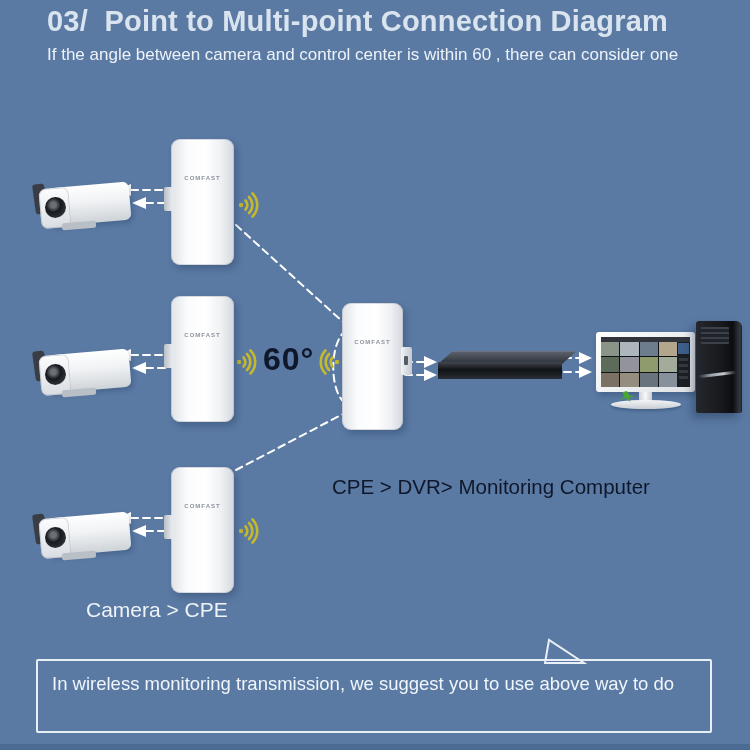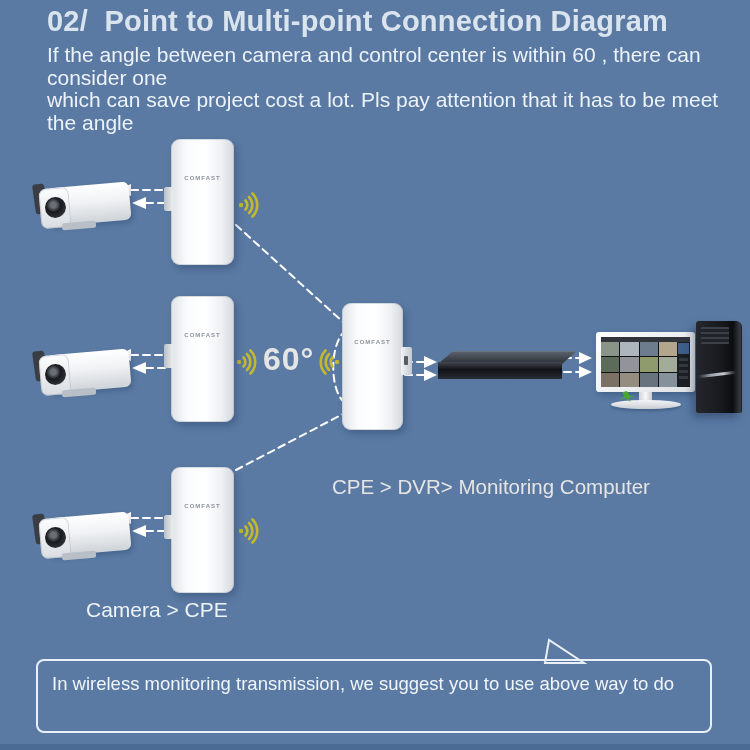--- a/index.html
+++ b/index.html
@@ -10,21 +10,21 @@
   }
   .abs{position:absolute;}
 
   
   .page-title{
     left:47px;top:5px;width:680px;
     font-size:29px;font-weight:600;color:#d9e4ef;letter-spacing:.2px;
     white-space:pre;
   }
   .intro{left:47px;top:44px;width:680px;color:#edf2f8;}
-  .intro div{font-size:21px;line-height:22.5px;}
+  .intro div{font-size:17px;line-height:22.5px;}
 
   
   .cpe{
     width:63px;height:126px;border-radius:9px;
     background:linear-gradient(90deg,#dfe3e7 0%,#fbfcfd 26%,#ffffff 55%,#eef0f3 80%,#d4d8dd 100%);
     box-shadow:inset 0 0 0 1px rgba(150,158,170,.35), 3px 4px 7px rgba(20,40,70,.28);
   }
   .cpe-logo{
     position:absolute;top:36px;left:0;width:100%;text-align:center;
     font-size:6px;font-weight:bold;letter-spacing:1px;color:#8d939c;
@@ -42,21 +42,21 @@
     background:linear-gradient(180deg,#ffffff 0%,#f0f2f4 45%,#ced3d8 100%);
     transform:rotate(-5deg);box-shadow:2px 3px 5px rgba(20,40,70,.25);}
   .cam-hood{position:absolute;left:12px;top:12px;width:30px;height:40px;border-radius:7px;
     background:linear-gradient(180deg,#fdfdfe,#d9dde2);transform:rotate(-5deg);
     box-shadow:inset 0 0 0 1px rgba(150,158,170,.4);}
   .cam-lens{position:absolute;left:17px;top:21px;width:21px;height:21px;border-radius:50%;
     background:radial-gradient(circle at 40% 38%, #6a6f76 0 15%, #17191d 40%, #2c3036 70%, #c7ccd2 78%, #9aa1a9 100%);}
   .cam-foot{position:absolute;left:34px;top:46px;width:34px;height:7px;background:#b9bfc6;border-radius:2px;transform:rotate(-5deg);}
 
   
-  .angle-label{left:263px;top:341px;font-size:32px;font-weight:700;color:#e5e5e5;letter-spacing:1px;}
+  .angle-label{left:263px;top:341px;font-size:32px;font-weight:700;color:#0f172a;letter-spacing:1px;}
 
   
   .dvr-top{left:438px;top:351px;width:124px;height:12px;transform:skewX(-49deg);transform-origin:0 100%;
     background:linear-gradient(180deg,#5a606a,#2b2f36);border-top:1px solid #6d737d;}
   .dvr-front{left:438px;top:362px;width:124px;height:17px;border-radius:1px;
     background:linear-gradient(180deg,#43474f 0%,#101216 45%,#1c1f24 75%,#2b2f36 100%);}
 
   
   .monitor-bezel{left:596px;top:332px;width:99px;height:60px;border-radius:3px;
     background:linear-gradient(135deg,#ffffff,#dde0e4);box-shadow:2px 3px 6px rgba(20,40,70,.3);}
@@ -85,39 +85,38 @@
   
   .tower{left:696px;top:321px;width:46px;height:92px;border-radius:3px 6px 2px 2px;
     background:linear-gradient(90deg,#24272d 0%,#17191d 55%,#0c0d10 80%,#363a41 96%,#1a1c20 100%);
     box-shadow:-4px 5px 9px rgba(15,30,55,.35);}
   .tower:before{content:"";position:absolute;left:5px;top:6px;width:28px;height:17px;
     background:repeating-linear-gradient(180deg,#3c4148 0 2px,#202329 2px 5px);border-radius:1px;}
   .tower:after{content:"";position:absolute;left:2px;top:52px;width:38px;height:3px;transform:rotate(-7deg);
     background:linear-gradient(90deg,rgba(140,146,156,0),#9aa1a9,#c3c8ce,rgba(140,146,156,0));}
 
   
-  .flow-label{left:332px;top:475px;font-size:20.5px;color:#e5e5e5;}
+  .flow-label{left:332px;top:475px;font-size:20.5px;color:#0f172a;}
   .camera-label{left:86px;top:598px;font-size:21px;color:#eef3f8;}
 
   
-  .callout{left:36px;top:659px;width:672px;height:70px;border:2px solid #e9eff6;border-radius:8px;}
+  .callout{left:36px;top:659px;width:672px;height:70px;border:2px solid #e9eff6;border-radius:2px;}
   .callout .line{position:absolute;left:14px;color:#f0f5fa;font-size:18.5px;white-space:pre;}
   .callout .l1{top:12px;} .callout .l2{top:39px;}
 
   .bottom-strip{left:0;top:744px;width:750px;height:6px;background:#4c6b94;}
 
   svg.overlay{position:absolute;left:0;top:0;}
 </style>
 </head>
 <body>
 
-<div class="abs page-title">02/  Point to Multi-point Connection Diagram</div>
+<div class="abs page-title">03/  Point to Multi-point Connection Diagram</div>
 <div class="abs intro">
   <div>If the angle between camera and control center is within 60 , there can consider one</div>
-  <div>which can save project cost a lot. Pls pay attention that it has to be meet the angle</div>
 </div>
 
 <svg class="overlay" width="750" height="750" viewBox="0 0 750 750">
   <g stroke="#ffffff" stroke-width="2" stroke-dasharray="7 5" stroke-linecap="round" fill="none">
 
     <line x1="131" y1="190" x2="170" y2="190"></line>
     <line x1="146" y1="203" x2="170" y2="203"></line>
 
     <line x1="131" y1="355" x2="170" y2="355"></line>
     <line x1="146" y1="368" x2="170" y2="368"></line>

